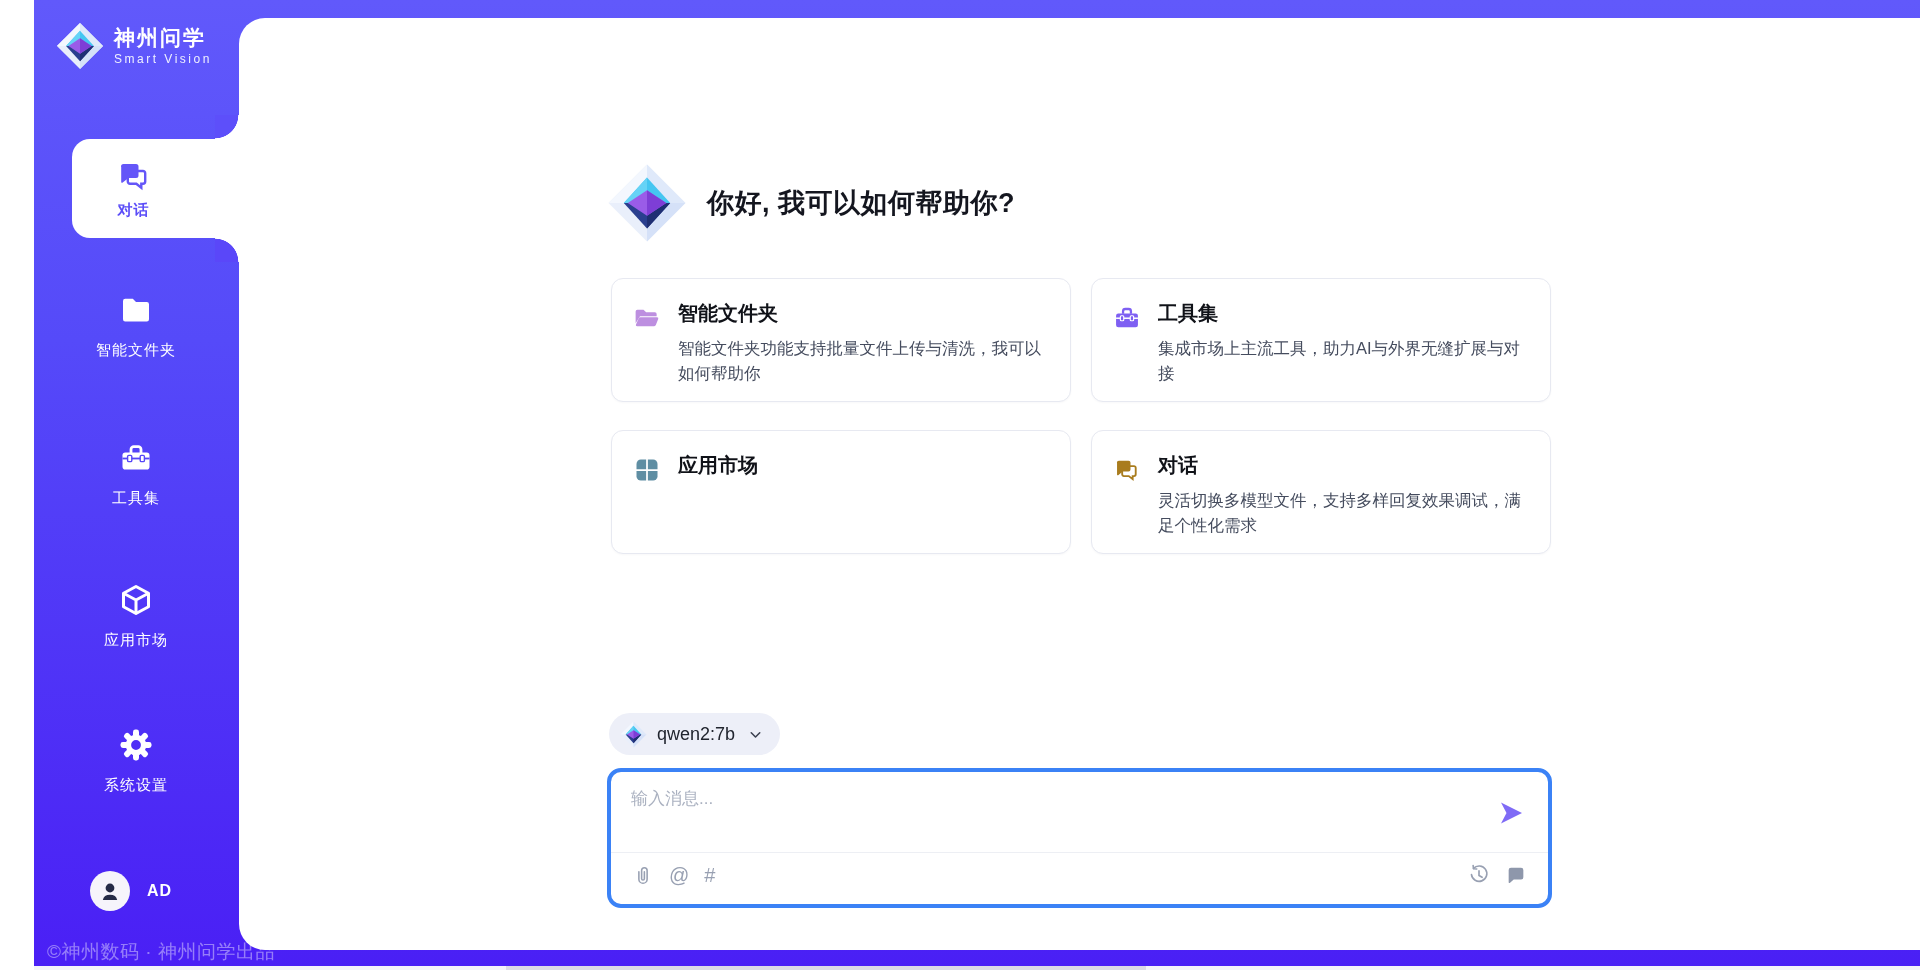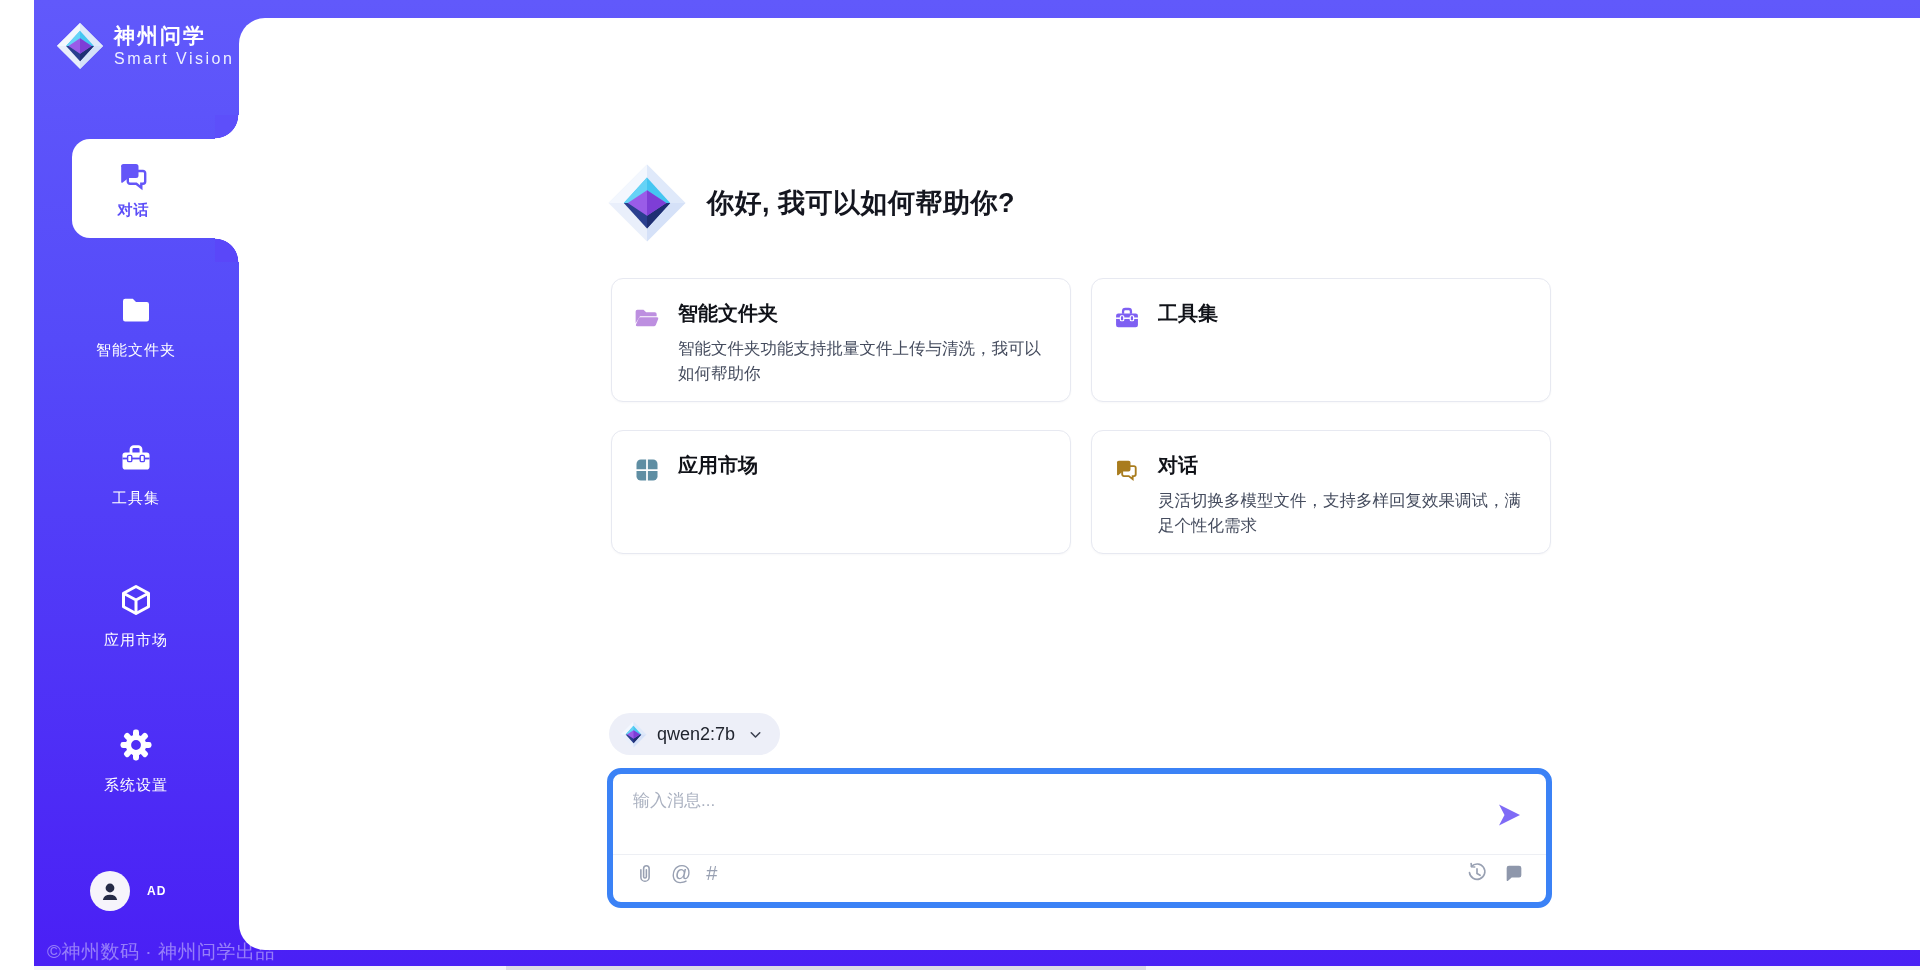--- a/index.html
+++ b/index.html
@@ -6,38 +6,38 @@
   html,body { width:1920px; height:970px; overflow:hidden; }
   body { font-family:"Liberation Sans","DejaVu Sans",sans-serif; }
   .page { position:relative; width:1920px; height:970px;
           background:linear-gradient(180deg,#6159fb 0%,#554af9 35%,#4a1ff5 100%);margin-left:34px; }
 
   
   .sidebar { position:absolute; left:0; top:0; width:205px; height:970px; }
   .brand { position:absolute; left:22px; top:22px; display:flex; align-items:center; gap:10px; }
   .gem-sm { width:48px; height:48px; }
   .brand-name { color:#fff; font-size:21px; font-weight:700; letter-spacing:2px; line-height:1.1; }
-  .brand-sub { color:#eef0ff; font-size:16px; letter-spacing:2.5px; margin-top:3px; }
+  .brand-sub { color:#eef0ff; font-size:12px; letter-spacing:2.5px; margin-top:3px; }
 
   .nav-item { position:absolute; left:0; width:204px; text-align:center; color:#fff; cursor:pointer; }
   .nav-item .nav-label { display:block; margin-top:9px; font-size:15px; letter-spacing:1px; }
   .nav-icon { width:36px; height:36px; }
 
   .nav-active { position:absolute; left:38px; top:139px; width:167px; height:99px;
                 background:#fff; border-radius:18px 0 0 18px; cursor:pointer;
                 display:flex; flex-direction:column; align-items:center; justify-content:center;
                 padding-right:44px; }
   .nav-active .nav-label { color:#5b4df8; font-weight:600; margin-top:7px; font-size:15px; letter-spacing:1px; }
   .fillet { position:absolute; width:24px; height:24px; left:181px; }
   .fillet-top { top:115px; background:radial-gradient(circle at 0 0,#5d4ffa 23px,#ffffff 23.6px); }
   .fillet-bottom { top:238px; background:radial-gradient(circle at 0 100%,#5a47f9 23px,#ffffff 23.6px); }
 
   .user-row { position:absolute; left:56px; top:871px; display:flex; align-items:center; gap:17px; cursor:pointer; }
   .avatar { width:40px; height:40px; border-radius:50%; background:#f6f4fb; display:flex; align-items:center; justify-content:center; }
-  .user-name { color:#fff; font-size:12px; font-weight:600; letter-spacing:1px; }
+  .user-name { color:#fff; font-size:16px; font-weight:600; letter-spacing:1px; }
   .copyright { position:absolute; left:13px; top:939px; color:rgba(255,255,255,.42); font-size:19px; letter-spacing:.5px; white-space:nowrap; }
 
   
   .content-card { position:absolute; left:205px; top:18px; width:1805px; height:932px;
                   background:#fff; border-radius:26px; }
   .greeting { position:absolute; left:368px; top:145px; display:flex; align-items:center; gap:20px; }
   .gem-lg { width:80px; height:80px; }
   .greeting h1 { font-size:27px; font-weight:800; color:#14161f; letter-spacing:.5px; }
 
   .cards { position:absolute; left:372px; top:260px; width:940px;
@@ -50,21 +50,21 @@
   .card p { font-size:16.5px; color:#454c5e; line-height:1.5; }
 
   .model-pill { position:absolute; left:370px; top:695px; height:42px; border-radius:21px;
                 background:#edeff8; display:flex; align-items:center; gap:10px;
                 padding:0 16px 0 11px; cursor:pointer;justify-content:center; }
   .gem-xs { width:27px; height:27px; }
   .model-label { font-size:18px; color:#20242e; }
   .chev { width:17px; height:17px; margin-left:2px; }
 
   .composer { position:absolute; left:368px; top:750px; width:945px; height:140px;
-              background:#fff; border:6px solid #3b82f6; border-radius:14px; }
+              background:#fff; border:4px solid #3b82f6; border-radius:14px; }
   .composer textarea { position:absolute; left:20px; top:15px; width:860px; height:58px;
               border:none; outline:none; resize:none; font-size:17px; color:#333;
               font-family:"Liberation Sans","DejaVu Sans",sans-serif; background:transparent; }
   .composer textarea::placeholder { color:#aab1c0; }
   .send-btn { position:absolute; right:23px; top:27px; width:28px; height:28px; border:none;
               background:transparent; cursor:pointer; padding:0; }
   .composer-divider { position:absolute; left:0; right:0; top:80px; border-top:1px solid #edeff4; }
   .composer-toolbar { position:absolute; left:0; right:0; bottom:0; height:58px;
               display:flex; align-items:center; padding:0 21px; gap:15px; }
   .tool-btn { border:none; background:transparent; cursor:pointer; padding:0; height:24px;
@@ -201,20 +201,21 @@
 
       <article class="card">
         <svg class="card-icon" viewBox="0 0 32 32">
           <path d="M11.5 11 V8.3 a2.6 2.6 0 0 1 2.6 -2.6 h3.8 a2.6 2.6 0 0 1 2.6 2.6 V11" fill="none" stroke="#7e5ff2" stroke-width="2.6"></path>
           <rect x="3.5" y="10.8" width="25" height="15.7" rx="2.6" fill="#7e5ff2"></rect>
           <rect x="3.5" y="15.4" width="25" height="1.7" fill="#fff"></rect>
           <rect x="8.4" y="13.4" width="3.9" height="5.8" rx="1.1" fill="#7e5ff2" stroke="#fff" stroke-width="1.3"></rect>
           <rect x="19.7" y="13.4" width="3.9" height="5.8" rx="1.1" fill="#7e5ff2" stroke="#fff" stroke-width="1.3"></rect>
         </svg>
         <h3>工具集</h3>
+        <p>集成市场上主流工具，助力AI与外界无缝扩展与对接</p>
       </article>
 
       <article class="card">
         <svg class="card-icon" viewBox="0 0 32 32">
           <g fill="#5f8ea3">
             <path d="M4 9 a5 5 0 0 1 5 -5 h6 v11 H4 z"></path>
             <path d="M17 4 h6 a5 5 0 0 1 5 5 v6 H17 z"></path>
             <path d="M4 17 h11 v11 H9 a5 5 0 0 1 -5 -5 z"></path>
             <path d="M17 17 h11 v6 a5 5 0 0 1 -5 5 h-6 z"></path>
           </g>

